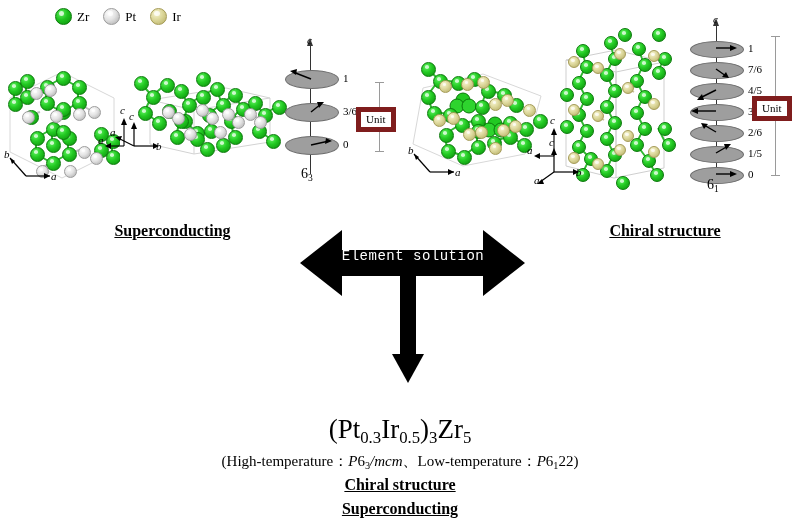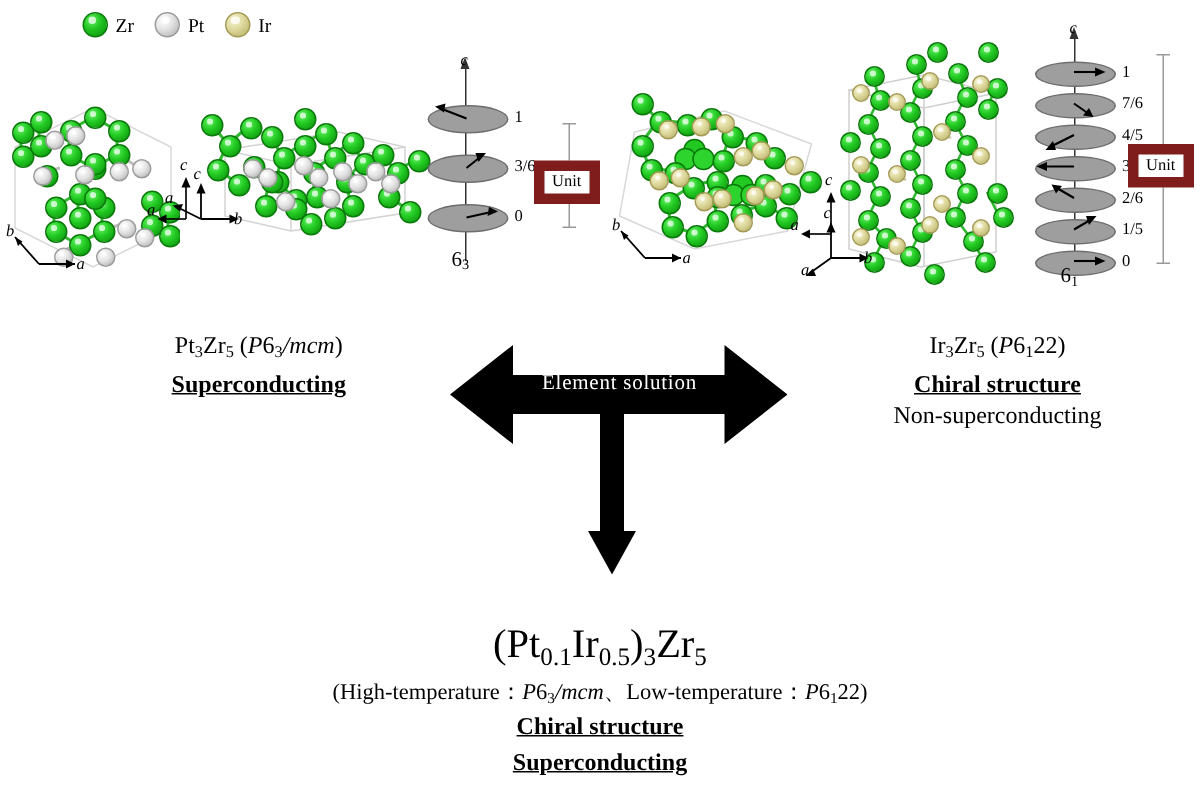--- a/index.html
+++ b/index.html
@@ -74,21 +74,21 @@
     width: 1px;
     background: #333;
   }
   .screw-num { position: absolute; font-size: 11px; font-family: "Liberation Serif", serif; }
 
   
   .unitbar-line { position: absolute; width: 1px; background: #9a9a9a; }
   .unitbar-cap { position: absolute; height: 1px; background: #9a9a9a; }
   .unitbox {
     position: absolute;
-    border: 7px solid #7f1d1d;
+    border: 5px solid #7f1d1d;
     background: #ffffff;
     font-size: 11px;
     padding: 1px 5px;
     font-family: "Liberation Serif", serif;
     line-height: 13px;
     white-space: nowrap;
   }
 
   
   .caption { position: absolute; text-align: center; font-size: 16px; line-height: 21px; }
@@ -98,21 +98,21 @@
 
   
   #arrow-assembly { left: 300px; top: 228px; width: 225px; height: 158px; }
   .arrow-svg { display: block; }
   #element-solution-label {
     position: absolute;
     left: 333px; top: 248px;
     width: 160px;
     text-align: center;
     color: #ffffff;
-    font-family: Liberation Serif, serif;
+    font-family: Liberation Mono, monospace;
     font-size: 14px;
     letter-spacing: 0.5px;
     z-index: 5;
   }
 
   
   #bottom-formula {
     left: 0; top: 414px; width: 800px;
     text-align: center;
     font-size: 27px;
@@ -653,36 +653,29 @@
     <polygon points="0,35 42,2 42,22 183,22 183,2 225,35 183,68 183,48 42,48 42,68" fill="#000000"></polygon>
     <rect x="42" y="22" width="141" height="26" fill="#000000"></rect>
 
     <rect x="100" y="48" width="16" height="85" fill="#000000"></rect>
     <polygon points="108,155 92,126 124,126" fill="#000000"></polygon>
   </svg>
 </div>
 <div id="element-solution-label">Element solution</div>
 
 <div class="caption" id="caption-left" style="left:60px; top:220px; width:225px;">
-  <div>
-    <span>Pt</span><sub>3</sub><span>Zr</span><sub>5</sub><span> (</span><span class="it">P</span><span>6</span><sub>3</sub><span class="it">/mcm</span><span>)</span>
-  </div>
   <div class="ul-bold">Superconducting</div>
 </div>
 
 <div class="caption" id="caption-right" style="left:545px; top:220px; width:240px;">
-  <div>
-    <span>Ir</span><sub>3</sub><span>Zr</span><sub>5</sub><span> (</span><span class="it">P</span><span>6</span><sub>1</sub><span>22</span><span>)</span>
-  </div>
   <div class="ul-bold">Chiral structure</div>
-  <div>Non-superconducting</div>
 </div>
 
 <div class="abs" id="bottom-formula">
-  <span>(Pt</span><sub>0.1</sub><span>Ir</span><sub>0.5</sub><span>)</span><sub>3</sub><span>Zr</span><sub>5</sub>
+  <span>(Pt</span><sub>0.3</sub><span>Ir</span><sub>0.5</sub><span>)</span><sub>3</sub><span>Zr</span><sub>5</sub>
 </div>
 
 <div class="abs" id="bottom-subcaption">
   <span>(High-temperature</span><span>：</span><span class="it">P</span><span>6</span><sub>3</sub><span class="it">/mcm</span><span>、</span><span>Low-temperature</span><span>：</span><span class="it">P</span><span>6</span><sub>1</sub><span>22</span><span>)</span>
 </div>
 
 <div class="abs caption" id="bottom-chiral">
   <span class="ul-bold">Chiral structure</span>
 </div>
 

